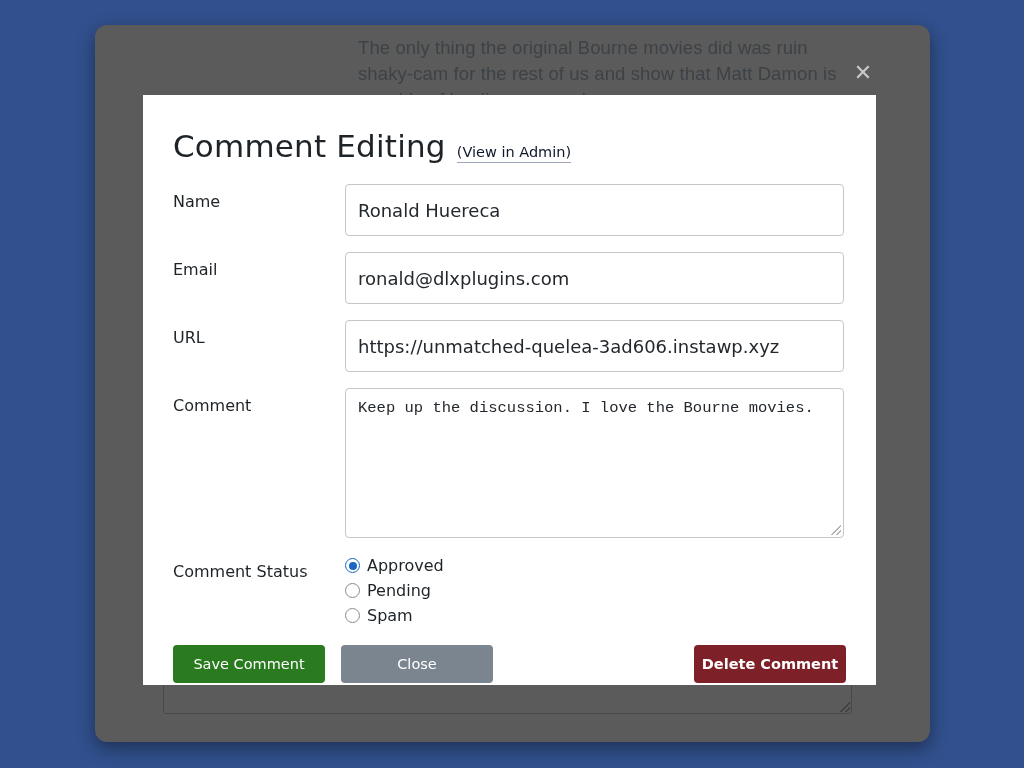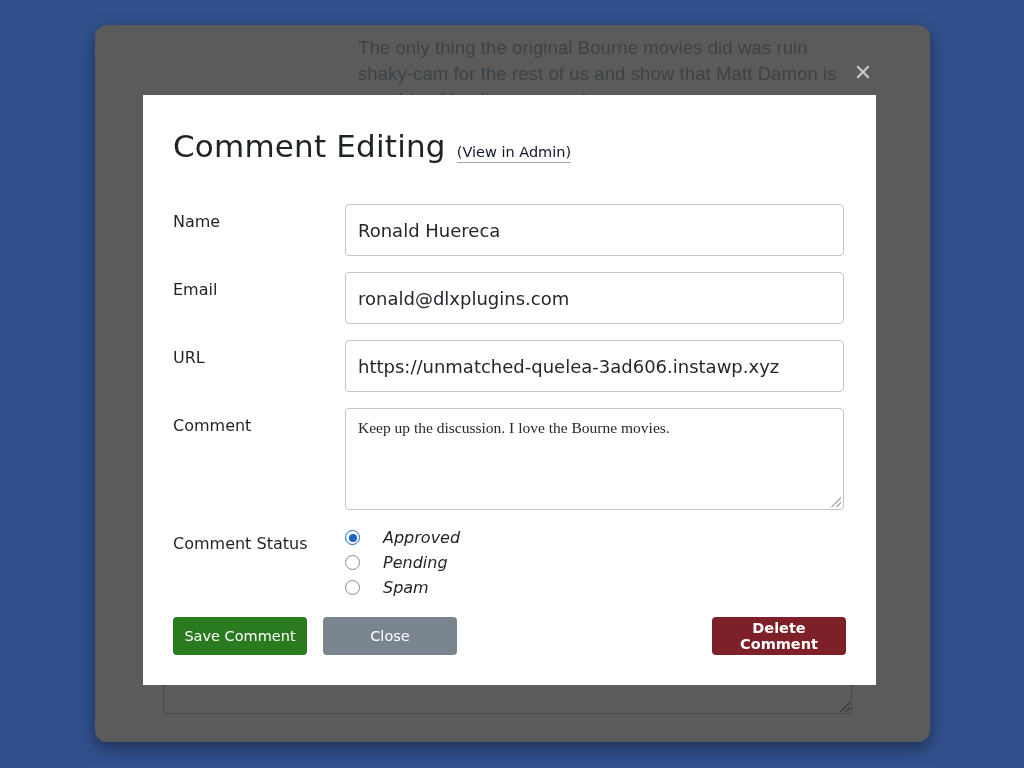--- a/index.html
+++ b/index.html
@@ -33,21 +33,21 @@
     position:absolute;right:1px;bottom:1px;width:12px;height:12px;
     background:repeating-linear-gradient(-45deg,transparent,transparent 2.5px,#3e3e3e 2.5px,#3e3e3e 3.8px);
     clip-path:polygon(100% 0,100% 100%,0 100%);
   }
   
   .modal{
     position:absolute;left:143px;top:95px;width:733px;height:590px;
     background:#ffffff;box-sizing:border-box;
   }
   .title-row{
-    margin:33px 30px 40px 30px;display:flex;align-items:baseline;gap:11px;
+    margin:33px 30px 20px 30px;display:flex;align-items:baseline;gap:11px;
   }
   .title-row h1{
     margin:0;font-size:31px;font-weight:400;color:#1d2327;letter-spacing:.2px;
   }
   .admin-link{
     font-size:14.5px;color:#0f172a;text-decoration:none;
     border-bottom:1px solid #9fa8bb;padding-bottom:2px;cursor:pointer;
   }
   .form-row{
     display:grid;grid-template-columns:172px 1fr;
@@ -57,47 +57,47 @@
     font-size:16px;color:#1d2327;padding-top:8px;
   }
   .text-input{
     box-sizing:border-box;width:100%;height:52px;
     border:1px solid #c6c6c6;border-radius:4px;
     padding:0 12px;font-family:"DejaVu Sans",sans-serif;
     font-size:18px;color:#23282d;background:#fff;outline:none;
   }
   .textarea-wrap{position:relative;}
   .comment-area{
-    box-sizing:border-box;width:100%;height:102px;
+    box-sizing:border-box;width:100%;height:150px;
     border:1px solid #c6c6c6;border-radius:4px;
-    padding:10px 12px;font-family:Liberation Serif, serif;
+    padding:10px 12px;font-family:Liberation Mono, monospace;
     font-size:15.5px;color:#23282d;background:#fff;outline:none;resize:none;display:block;
   }
   .textarea-wrap .grip{
     position:absolute;right:3px;bottom:3px;width:11px;height:11px;
     background:repeating-linear-gradient(-45deg,transparent,transparent 2.5px,#b3b3b3 2.5px,#b3b3b3 3.6px);
     clip-path:polygon(100% 0,100% 100%,0 100%);pointer-events:none;
   }
   .status-stack{display:flex;flex-direction:column;gap:6px;padding-top:2px;}
-  .radio-row{display:flex;align-items:center;gap:23px;cursor:pointer;font-style:italic;}
+  .radio-row{display:flex;align-items:center;gap:7px;cursor:pointer;}
   .radio-dot{
     box-sizing:border-box;width:15px;height:15px;border-radius:50%;
     border:1.5px solid #8b8b8b;background:#fff;position:relative;flex:0 0 auto;
   }
   .radio-dot.checked{border-color:#1b66c2;}
   .radio-dot.checked::after{
     content:"";position:absolute;left:2.5px;top:2.5px;right:2.5px;bottom:2.5px;
     background:#1b66c2;border-radius:50%;
   }
   .radio-label{font-size:16px;color:#1d2327;}
   .button-row{
     margin:20px 30px 0 30px;display:flex;gap:16px;align-items:center;
   }
   .btn{
-    box-sizing:border-box;width:134px;height:38px;border:none;border-radius:4px;
+    box-sizing:border-box;width:152px;height:38px;border:none;border-radius:4px;
     color:#ffffff;font-family:"DejaVu Sans",sans-serif;font-size:14.5px;cursor:pointer;
   }
   .btn-delete{margin-left:auto;font-weight:bold;}
 </style>
 </head>
 <body>
 
 <div class="page-card">
   <div class="dim-text">The only thing the original Bourne movies did was ruin shaky-cam for the rest of us and show that Matt Damon is capable of leading a sequel.</div>
   <div class="close-x">✕</div>

